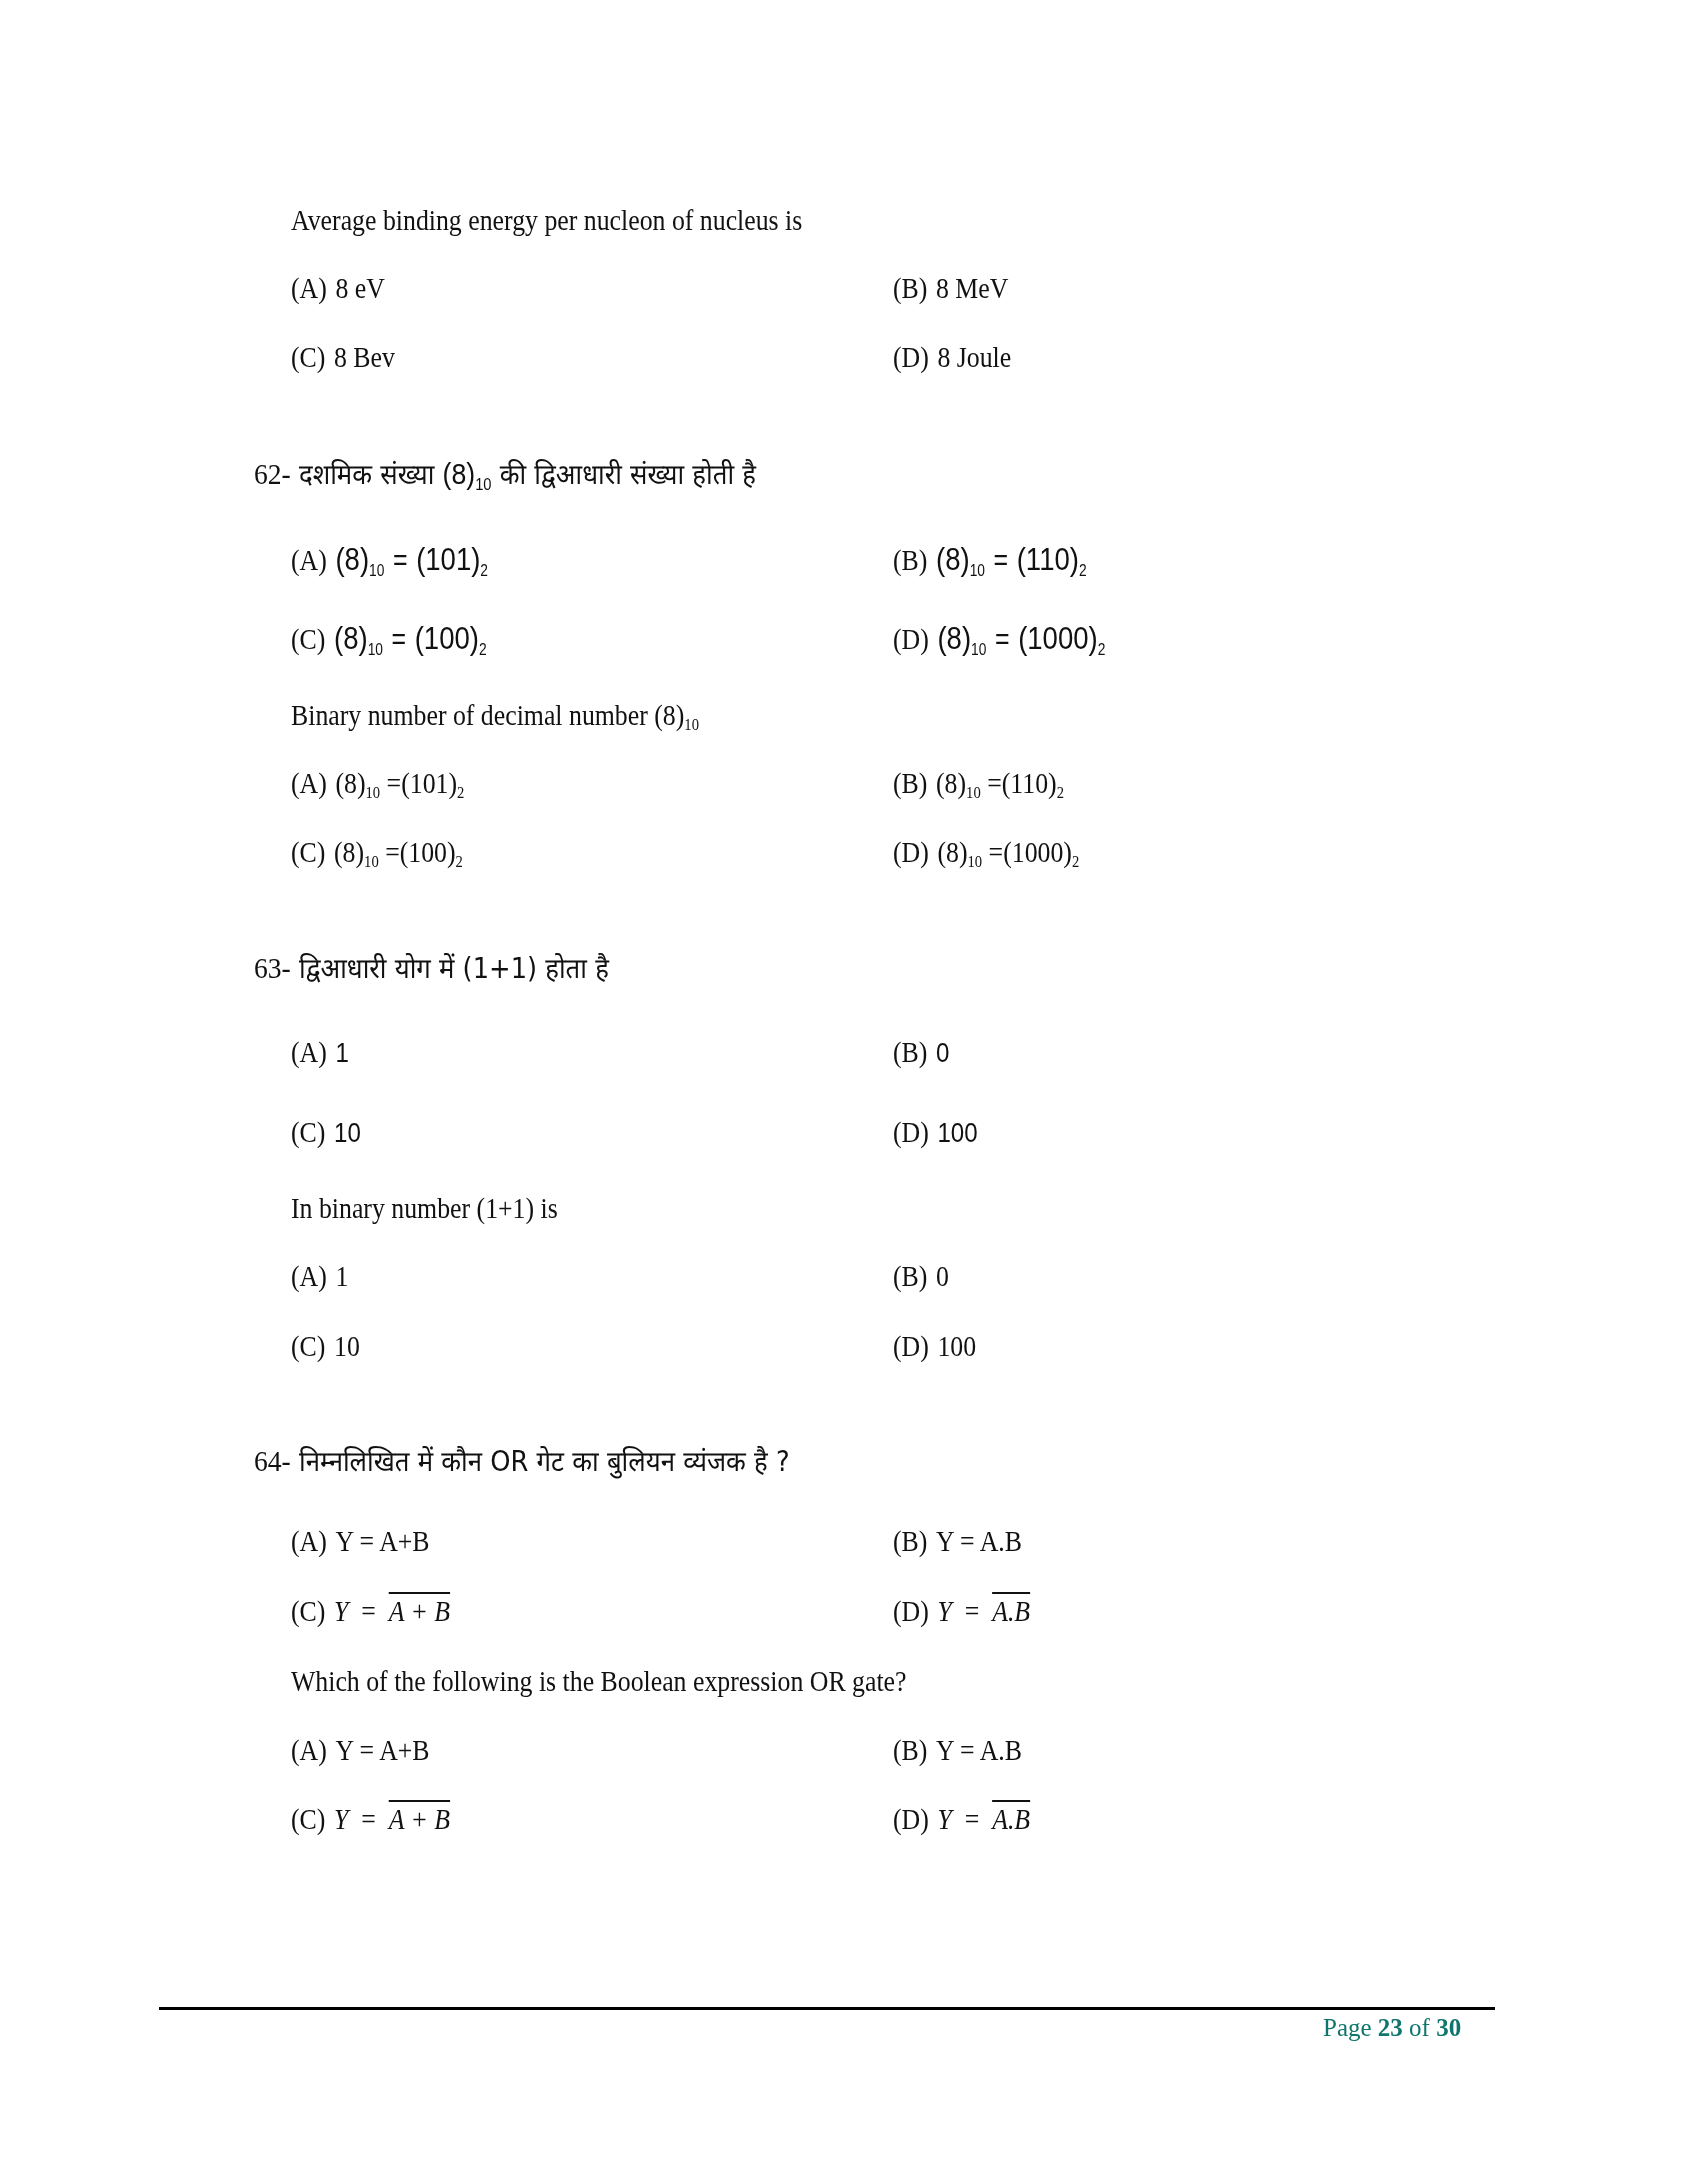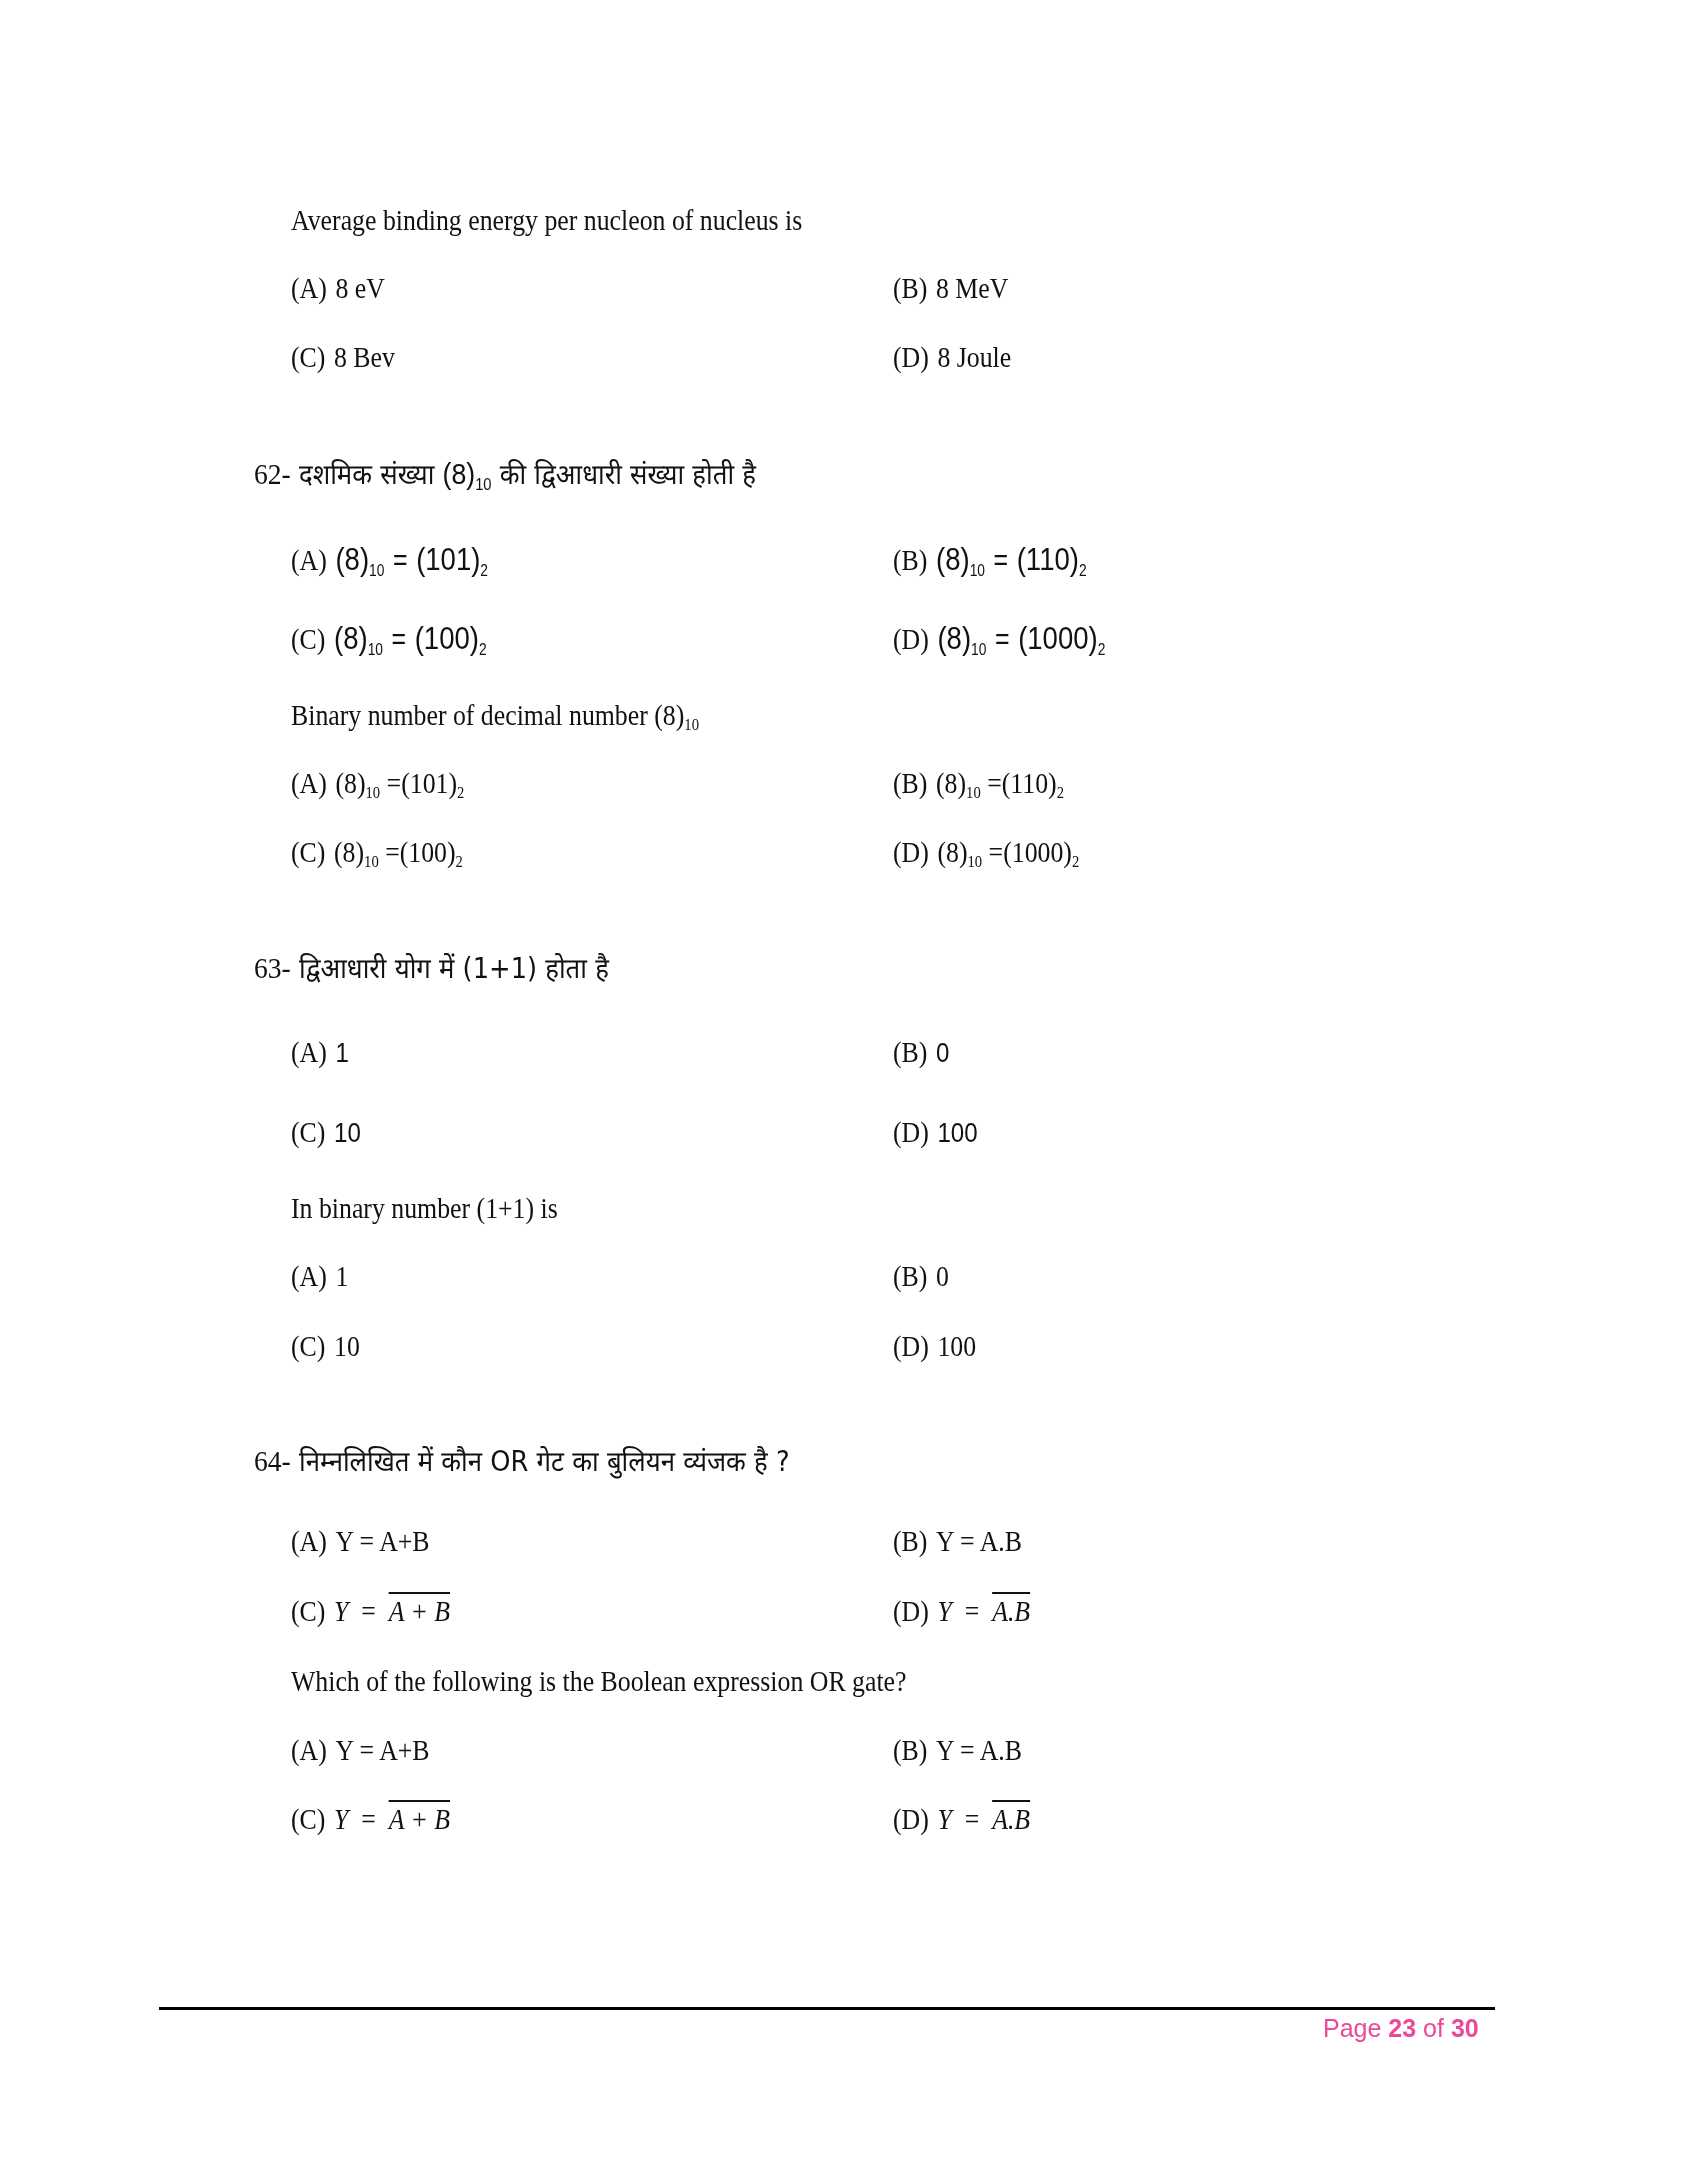--- a/index.html
+++ b/index.html
@@ -28,21 +28,21 @@
     .overline { text-decoration: overline; text-decoration-thickness: 2px; }
     .col-a { left: 291px; }
     .col-b { left: 893px; }
     .q-hi { left: 254px; }
     .q-en { left: 291px; }
     .rule {
       position: absolute; left: 159px; top: 2007px; width: 1336px; height: 3px; background: #000;
     }
     .page-num {
       position: absolute; left: 1323px; top: 2010px; font-size: 25px; line-height: 36px;
-      font-family: Liberation Sans, sans-serif; color: #ec4899;
+      font-family: Liberation Serif, serif; color: #0f766e;
     }
     .page-num b { font-weight: bold; }
   </style>
 </head>
 <body>
 
 <div>
   <div class="line en q-en" style="top:202px">Average binding energy per nucleon of nucleus is</div>
   <div class="opt col-a" style="top:270px">
     <span class="lbl">(A)</span><span>8 eV</span>

